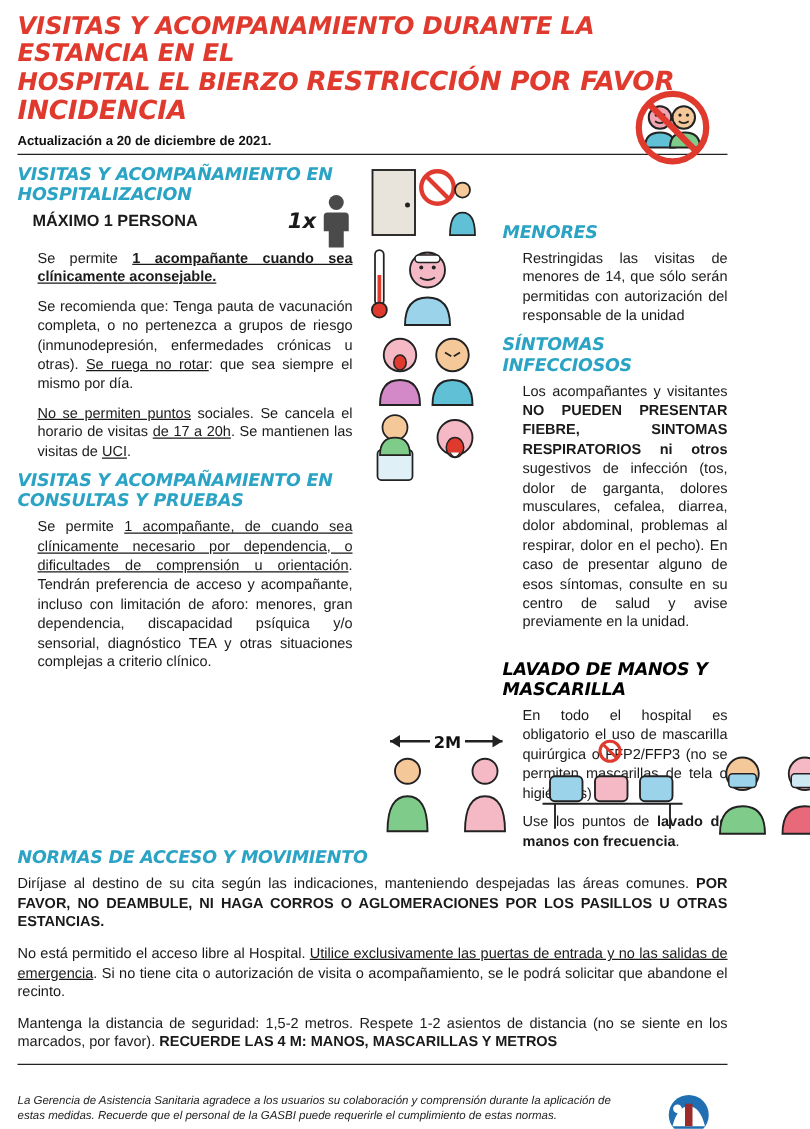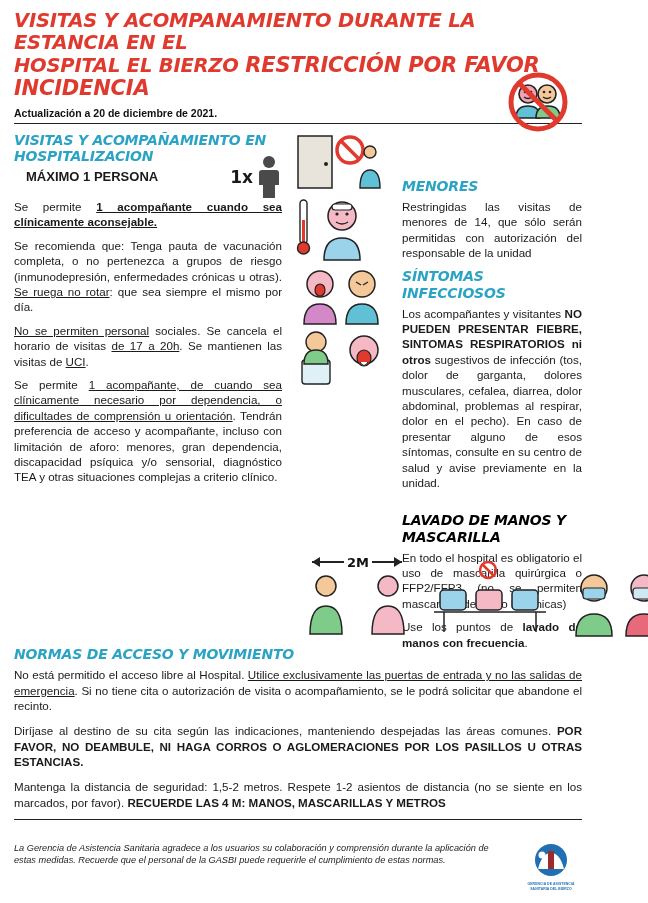--- a/index.html
+++ b/index.html
@@ -84,21 +84,21 @@
     line-height: 1.15;
     margin: 2px 0 5px 0;
     letter-spacing: -0.2px;
   }
   h2.sec.red {
     color: #000000;
   }
   p.body {
     font-size: 11.6px;
     line-height: 1.33;
-    margin: 0 0 8px 0;
+    margin: 0 0 8px 16px;
     text-align: justify;
   }
   .max1 {
     font-size: 13px;
     font-weight: bold;
     margin: 0 0 6px 12px;
   }
   u { text-decoration: underline; }
   b { font-weight: bold; }
   .one-x {
@@ -188,41 +188,42 @@
   <div class="cols">
 
     <div class="col-left">
 
       <h2 class="sec">VISITAS Y ACOMPAÑAMIENTO EN HOSPITALIZACION</h2>
 
       <div style="display:flex; align-items:flex-start; gap:6px;">
         <div style="flex:1 1 auto;">
           <div class="max1">MÁXIMO 1 PERSONA</div>
         </div>
-        <div style="flex:0 0 auto; display:flex; align-items:center; gap:3px; margin-top:-14px;">
+        <div style="flex:0 0 auto; display:flex; align-items:center; gap:3px; margin-top:-14px;font-style:italic;">
           <span class="one-x">1x</span>
           <svg width="26" height="44" viewBox="0 0 26 44">
             <circle cx="13" cy="7" r="6" fill="#4a4a4a"></circle>
             <path d="M6 15 h14 a3 3 0 0 1 3 3 v12 h-4 v13 h-12 v-13 h-4 v-12 a3 3 0 0 1 3 -3z" fill="#4a4a4a"></path>
           </svg>
         </div>
       </div>
 
       <p class="body">
         <span>Se permite </span><u><b>1 acompañante cuando sea clínicamente aconsejable.</b></u>
       </p>
 
       <p class="body">
         <span>Se recomienda que: Tenga pauta de vacunación completa, o no pertenezca a grupos de riesgo (inmunodepresión, enfermedades crónicas u otras). </span><u>Se ruega no rotar</u><span>: que sea siempre el mismo por día.</span>
       </p>
 
       <p class="body">
-        <u>No se permiten personal</u><span> sociales. Se cancela el horario de visitas </span><u>de 17 a 20h</u><span>. Se mantienen las visitas de </span><u>UCI</u><span>.</span>
-      </p>
-
+        <u>No se permiten puntos</u><span> sociales. Se cancela el horario de visitas </span><u>de 17 a 20h</u><span>. Se mantienen las visitas de </span><u>UCI</u><span>.</span>
+      </p>
+
+      <h2 class="sec">VISITAS Y ACOMPAÑAMIENTO EN CONSULTAS Y PRUEBAS</h2>
 
       <p class="body">
         <span>Se permite </span><u>1 acompañante, de cuando sea clínicamente necesario por dependencia, o dificultades de comprensión u orientación</u><span>. Tendrán preferencia de acceso y acompañante, incluso con limitación de aforo: menores, gran dependencia, discapacidad psíquica y/o sensorial, diagnóstico TEA y otras situaciones complejas a criterio clínico.</span>
       </p>
     </div>
 
     <div class="col-mid mid-stack">
 
       <svg width="96" height="62" viewBox="0 0 96 62">
         <rect x="4" y="6" width="34" height="52" fill="#e8e4dc" stroke="#222" stroke-width="1.5"></rect>
@@ -325,24 +326,24 @@
         <rect x="134" y="18" width="22" height="34" rx="4" fill="#cfe9f3" stroke="#222" stroke-width="1.5"></rect>
         <rect x="141" y="8" width="8" height="10" fill="#cfe9f3" stroke="#222" stroke-width="1.4"></rect>
         <path d="M108 58 q10-14 24-6 q-6 12 -24 12 z" fill="#f5c89a" stroke="#222" stroke-width="1.5"></path>
       </svg>
     </div>
   </div>
 
   <div class="bottom">
     <h2 class="sec">NORMAS DE ACCESO Y MOVIMIENTO</h2>
     <p>
-      <span>No está permitido el acceso libre al Hospital. </span><u>Utilice exclusivamente las puertas de entrada y no las salidas de emergencia</u><span>. Si no tiene cita o autorización de visita o acompañamiento, se le podrá solicitar que abandone el recinto.</span>
+      <span>Diríjase al destino de su cita según las indicaciones, manteniendo despejadas las áreas comunes. </span><b>POR FAVOR, NO DEAMBULE, NI HAGA CORROS O AGLOMERACIONES POR LOS PASILLOS U OTRAS ESTANCIAS.</b>
     </p>
     <p>
-      <span>Diríjase al destino de su cita según las indicaciones, manteniendo despejadas las áreas comunes. </span><b>POR FAVOR, NO DEAMBULE, NI HAGA CORROS O AGLOMERACIONES POR LOS PASILLOS U OTRAS ESTANCIAS.</b>
+      <span>No está permitido el acceso libre al Hospital. </span><u>Utilice exclusivamente las puertas de entrada y no las salidas de emergencia</u><span>. Si no tiene cita o autorización de visita o acompañamiento, se le podrá solicitar que abandone el recinto.</span>
     </p>
     <p>
       <span>Mantenga la distancia de seguridad: 1,5-2 metros. Respete 1-2 asientos de distancia (no se siente en los marcados, por favor). </span><b>RECUERDE LAS 4 M: MANOS, MASCARILLAS Y METROS</b>
     </p>
   </div>
 
   <div class="footer">
     <div class="footer-text">
       <div>La Gerencia de Asistencia Sanitaria agradece a los usuarios su colaboración y comprensión durante la aplicación de estas medidas. Recuerde que el personal de la GASBI puede requerirle el cumplimiento de estas normas.</div>
     </div>

